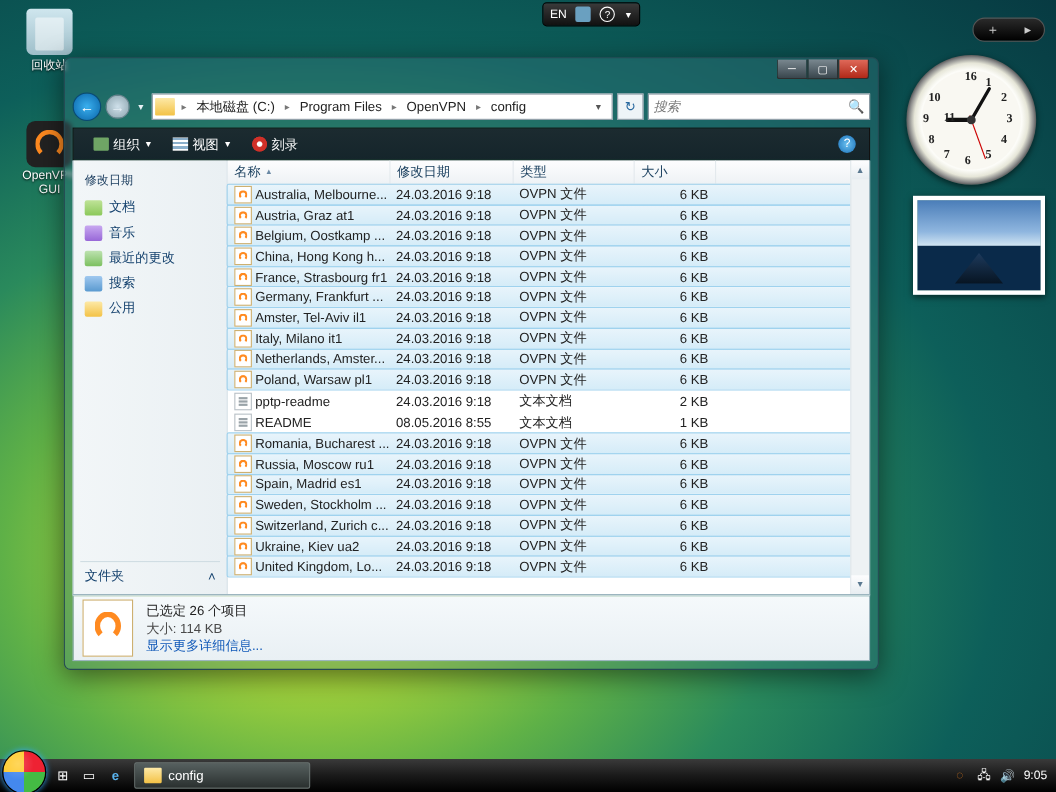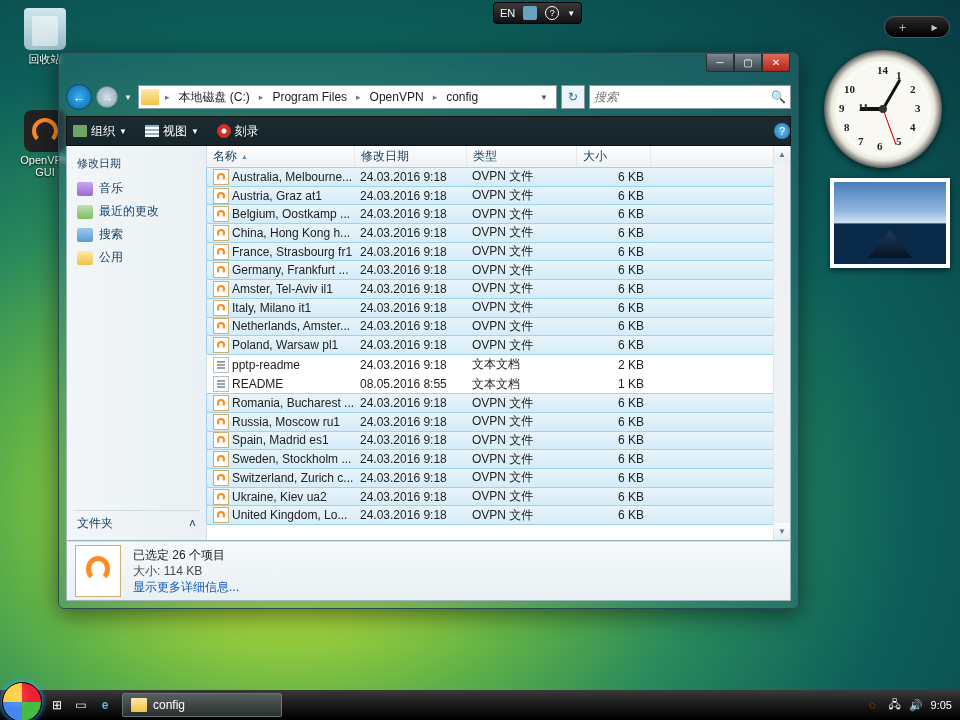--- a/index.html
+++ b/index.html
@@ -54,21 +54,21 @@
 .navfwd{background:radial-gradient(#cfe0ea,#8aa3ad);width:22px;height:22px;border:1px solid #6d8690;color:#e4eef4;}
 .navdd{width:12px;height:22px;display:flex;align-items:center;justify-content:center;color:#e9f2f6;font-size:8px;}
 .addr{flex:1;height:24px;background:#fff;border:1px solid #8a9aa4;display:flex;align-items:center;padding:0 2px;gap:2px;}
 .addr .fld{width:18px;height:16px;background:linear-gradient(#fde9a7,#f3c246);border-radius:1px;}
 .addr .sep{color:#777;font-size:9px;padding:0 4px;}
 .addr .crumb{color:#222;padding:1px 3px;}
 .addr .ddend{margin-left:auto;color:#555;font-size:8px;padding:0 6px;}
 .refream{width:24px;height:24px;background:#eef4f7;border:1px solid #8a9aa4;display:flex;align-items:center;justify-content:center;color:#2a6aa0;}
 .search{width:202px;height:24px;background:#fff;border:1px solid #8a9aa4;display:flex;align-items:center;padding:0 4px;color:#777;font-style:italic;}
 .search .sicon{margin-left:auto;color:#5a7a9a;font-style:normal;}
-.toolbar{height:30px;background:linear-gradient(#1c2b30,#15252b);border:1px solid #111;margin-top:4px;display:flex;align-items:center;color:#fff;gap:6px;padding:0 0;font-size:12px;text-align:center;}
+.toolbar{height:30px;background:linear-gradient(#1c2b30,#15252b);border:1px solid #111;margin-top:4px;display:flex;align-items:center;color:#fff;gap:6px;padding:0 12px;font-size:12px;text-align:center;}
 .toolbar .tb{display:flex;align-items:center;gap:4px;padding:3px 6px;}
 .toolbar .dd{font-size:8px;}
 .toolbar .org::before{content:"";width:14px;height:12px;background:#6fa565;display:inline-block;border-radius:1px;}
 .toolbar .views::before{content:"";width:14px;height:12px;background:repeating-linear-gradient(#8bb0cc 0 2px,#fff 2px 4px);display:inline-block;}
 .toolbar .burn::before{content:"";width:14px;height:14px;background:radial-gradient(#fff 2px,#d03028 3px,#d03028 7px,transparent 7px);display:inline-block;border-radius:50%;}
 .toolbar .help{margin-left:auto;width:16px;height:16px;border-radius:50%;background:radial-gradient(#6ac0f0,#1a70b8);display:flex;align-items:center;justify-content:center;font-size:11px;}
 .body{display:flex;height:395px;background:#fff;border:1px solid #9cb5bf;border-top:none;}
 .nav{width:140px;background:linear-gradient(90deg,#f2f6f8,#eaf0f3);border-right:1px solid #d0dde3;padding:8px 6px;display:flex;flex-direction:column;}
 .nav .hdr{color:#1a3c5e;font-size:11px;margin:2px 0 6px 4px;}
 .nav a{display:flex;align-items:center;gap:6px;padding:3px 4px;color:#15426e;text-decoration:none;}
@@ -141,21 +141,21 @@
     <span>▸</span>
   </div>
 
 <div class="clock">
   <div class="face"></div>
   <div id="clock-nums"></div>
   <div class="hand hh"></div>
   <div class="hand mh"></div>
   <div class="hand sh"></div>
   <div class="pin"></div>
-<span class="num" style="left: 53px; top: 14px;">14</span>
+<span class="num" style="left: 53px; top: 14px;">16</span>
     <span class="num" style="left: 72px; top: 19.091px;">1</span>
     <span class="num" style="left: 85.909px; top: 33px;">2</span>
     <span class="num" style="left: 91px; top: 52px;">3</span>
     <span class="num" style="left: 85.909px; top: 71px;">4</span>
     <span class="num" style="left: 72px; top: 84.909px;">5</span>
     <span class="num" style="left: 53px; top: 90px;">6</span>
     <span class="num" style="left: 34px; top: 84.909px;">7</span>
     <span class="num" style="left: 20.091px; top: 71px;">8</span>
     <span class="num" style="left: 15px; top: 52px;">9</span>
     <span class="num" style="left: 20.091px; top: 33px;">10</span>
@@ -207,20 +207,24 @@
         <span>刻录</span>
       </div>
     <div class="help">?</div>
   </div>
 
   <div class="body">
     <div class="nav">
       <div class="hdr">修改日期</div>
       <div id="navlinks">
           <a href="#">
+            <span class="ic ic-doc"></span>
+            <span>文档</span>
+          </a>
+          <a href="#">
             <span class="ic ic-mus"></span>
             <span>音乐</span>
           </a>
           <a href="#">
             <span class="ic ic-rec"></span>
             <span>最近的更改</span>
           </a>
           <a href="#">
             <span class="ic ic-sea"></span>
             <span>搜索</span>

